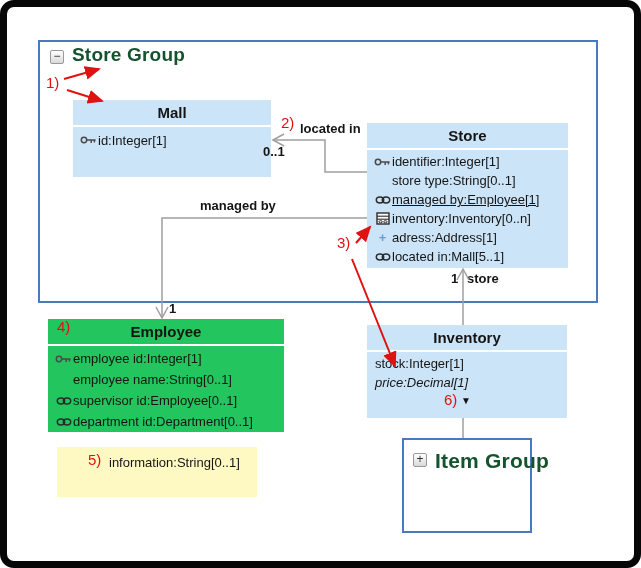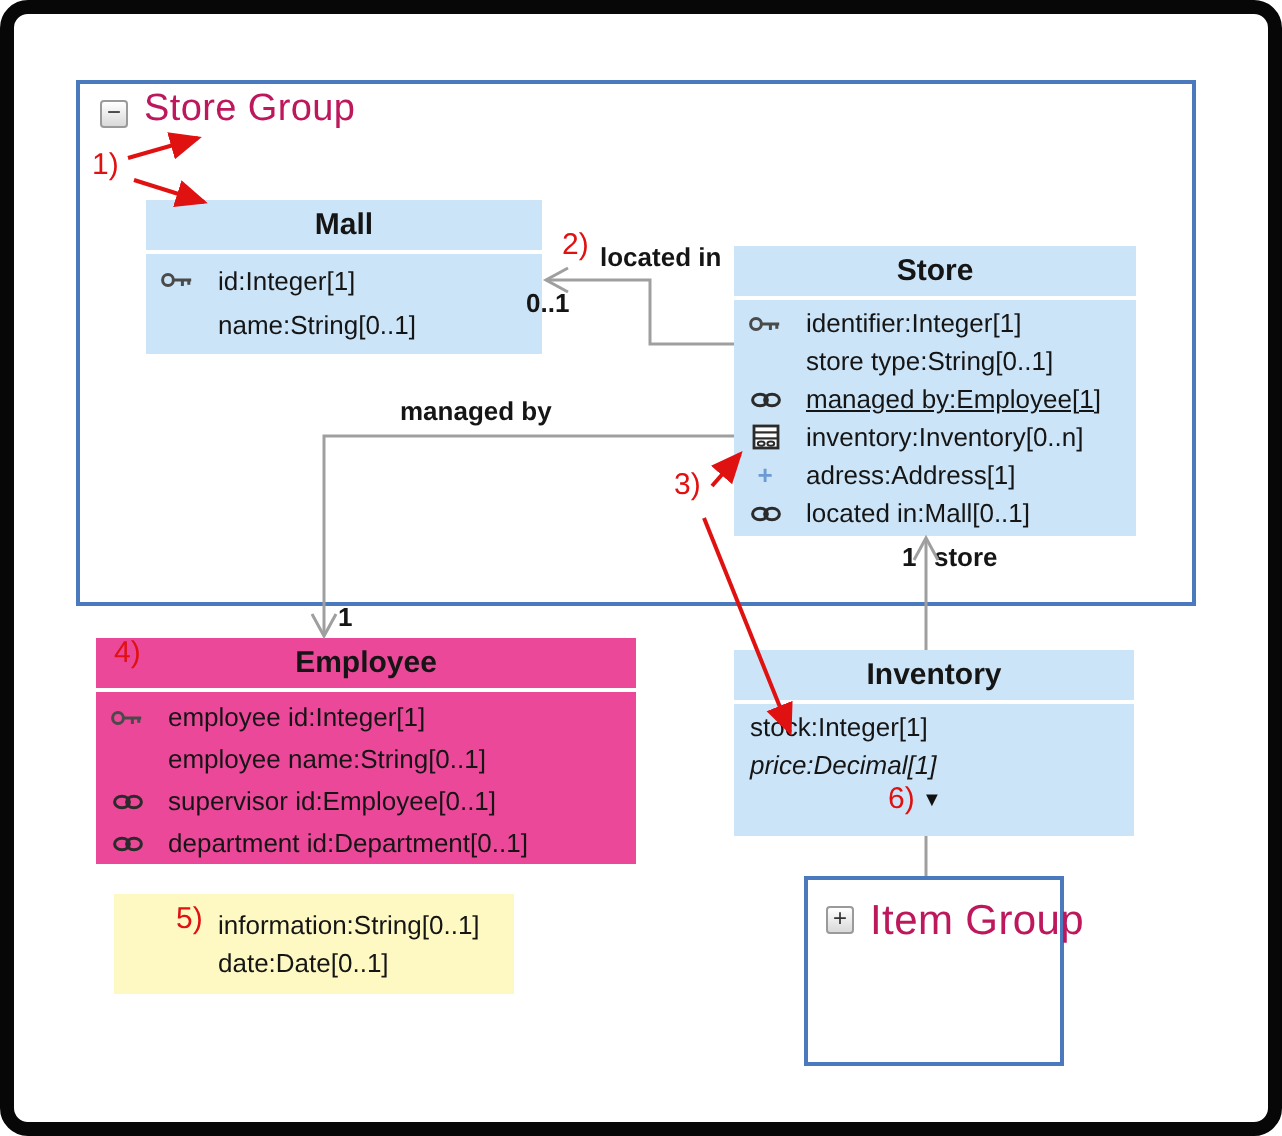--- a/index.html
+++ b/index.html
@@ -11,43 +11,43 @@
 
   
   .group-box{position:absolute;border:2px solid #4a79bd;background:transparent;box-sizing:border-box;}
   #store-group{left:38px;top:40px;width:560px;height:263px;}
   #item-group{left:402px;top:438px;width:130px;height:95px;background:#fff;z-index:6;}
   .tree-toggle{
     position:absolute;width:14px;height:14px;box-sizing:border-box;border:1px solid #9a9a9a;
     background:linear-gradient(#ffffff,#d9d9d9);color:#333;font-size:12px;line-height:11px;
     text-align:center;cursor:pointer;border-radius:2px;
   }
-  .group-title{position:absolute;font-weight:400;color:#be185d;letter-spacing:.2px;white-space:nowrap;}
+  .group-title{position:absolute;font-weight:700;color:#14532d;letter-spacing:.2px;white-space:nowrap;}
   #store-group .tree-toggle{left:10px;top:8px;}
   #store-group .group-title{left:32px;top:2px;font-size:19px;}
   #item-group .tree-toggle{left:9px;top:13px;}
   #item-group .group-title{left:31px;top:9px;font-size:21px;}
 
   
   .class-box{position:absolute;background:#cce4f7;box-sizing:border-box;z-index:5;}
   .class-box .hdr{font-weight:700;font-size:15px;text-align:center;height:25px;line-height:26px;
                   border-bottom:2px solid #ffffff;white-space:nowrap;}
   .rows{padding-top:2px;}
-  .row{display:flex;align-items:center;padding-left:6px;white-space:nowrap;gap:11px;}
+  .row{display:flex;align-items:center;padding-left:6px;white-space:nowrap;}
   .ricon{width:19px;flex:0 0 19px;display:flex;justify-content:center;align-items:center;}
   .rtext{font-size:13px;}
   .u .rtext{text-decoration:underline;}
   .i .rtext{font-style:italic;}
   .plus-glyph{color:#6b9bd2;font-size:13px;font-weight:700;line-height:10px;}
 
   #mall{left:73px;top:100px;width:198px;height:77px;}
   #mall .row{height:22px;}
   #store{left:367px;top:123px;width:201px;height:145px;}
   #store .row{height:19px;}
-  #employee{left:48px;top:319px;width:270px;height:113px;background:#ec4899;}
+  #employee{left:48px;top:319px;width:236px;height:113px;background:#22c55e;}
   #employee .row{height:21px;text-align:right;}
   #inventory{left:367px;top:325px;width:200px;height:93px;}
   #inventory .row{height:19px;padding-left:8px;text-align:right;}
   #info-box{left:57px;top:447px;width:200px;height:50px;background:#fef9c3;padding-top:6px;box-sizing:border-box;z-index:5;position:absolute;}
   #info-box .row{height:19px;padding-left:52px;}
 
   
   .elabel{position:absolute;font-size:13px;font-weight:700;white-space:nowrap;z-index:20;}
   .rnum{position:absolute;color:#df1111;font-size:15px;font-weight:400;white-space:nowrap;z-index:30;}
   #dropdown{position:absolute;left:461px;top:395px;font-size:10px;color:#111;z-index:30;cursor:pointer;}
@@ -70,24 +70,20 @@
       <div class="row">
         <span class="ricon">
           <svg width="17" height="12" viewBox="0 0 17 12">
               <circle cx="4" cy="6" r="2.7" fill="none" stroke="#4a4a4a" stroke-width="1.5"></circle>
               <line x1="6.8" y1="6" x2="15.6" y2="6" stroke="#4a4a4a" stroke-width="1.5"></line>
               <line x1="11.2" y1="6" x2="11.2" y2="9" stroke="#4a4a4a" stroke-width="1.5"></line>
               <line x1="14.4" y1="6" x2="14.4" y2="8.4" stroke="#4a4a4a" stroke-width="1.5"></line>
             </svg>
         </span>
         <span class="rtext">id:Integer[1]</span>
-      </div>
-      <div class="row">
-        <span class="ricon"></span>
-        <span class="rtext">name:String[0..1]</span>
       </div>
     </div>
   </div>
 
   <div class="class-box" id="store">
     <div class="hdr">Store</div>
     <div class="rows">
       <div class="row">
         <span class="ricon">
           <svg width="17" height="12" viewBox="0 0 17 12">
@@ -130,21 +126,21 @@
           </span>
         <span class="rtext">adress:Address[1]</span>
       </div>
       <div class="row">
         <span class="ricon">
           <svg width="16" height="12" viewBox="0 0 16 12">
               <ellipse cx="5" cy="6" rx="3.7" ry="2.9" fill="none" stroke="#2b2b2b" stroke-width="1.5"></ellipse>
               <ellipse cx="11" cy="6" rx="3.7" ry="2.9" fill="none" stroke="#2b2b2b" stroke-width="1.5"></ellipse>
             </svg>
         </span>
-        <span class="rtext">located in:Mall[0..1]</span>
+        <span class="rtext">located in:Mall[5..1]</span>
       </div>
     </div>
   </div>
 
   <div class="class-box" id="employee">
     <div class="hdr">Employee</div>
     <div class="rows">
       <div class="row">
         <span class="ricon">
           <svg width="17" height="12" viewBox="0 0 17 12">
@@ -189,23 +185,20 @@
       </div>
       <div class="row i">
         <span class="rtext">price:Decimal[1]</span>
       </div>
     </div>
   </div>
 
   <div id="info-box">
     <div class="row">
       <span class="rtext">information:String[0..1]</span>
-    </div>
-    <div class="row">
-      <span class="rtext">date:Date[0..1]</span>
     </div>
   </div>
 
   <div class="group-box" id="item-group">
     <div class="tree-toggle">+</div>
     <div class="group-title">Item Group</div>
   </div>
 
   <div class="elabel" style="left:300px;top:121px;">located in</div>
   <div class="elabel" style="left:263px;top:144px;">0..1</div>

